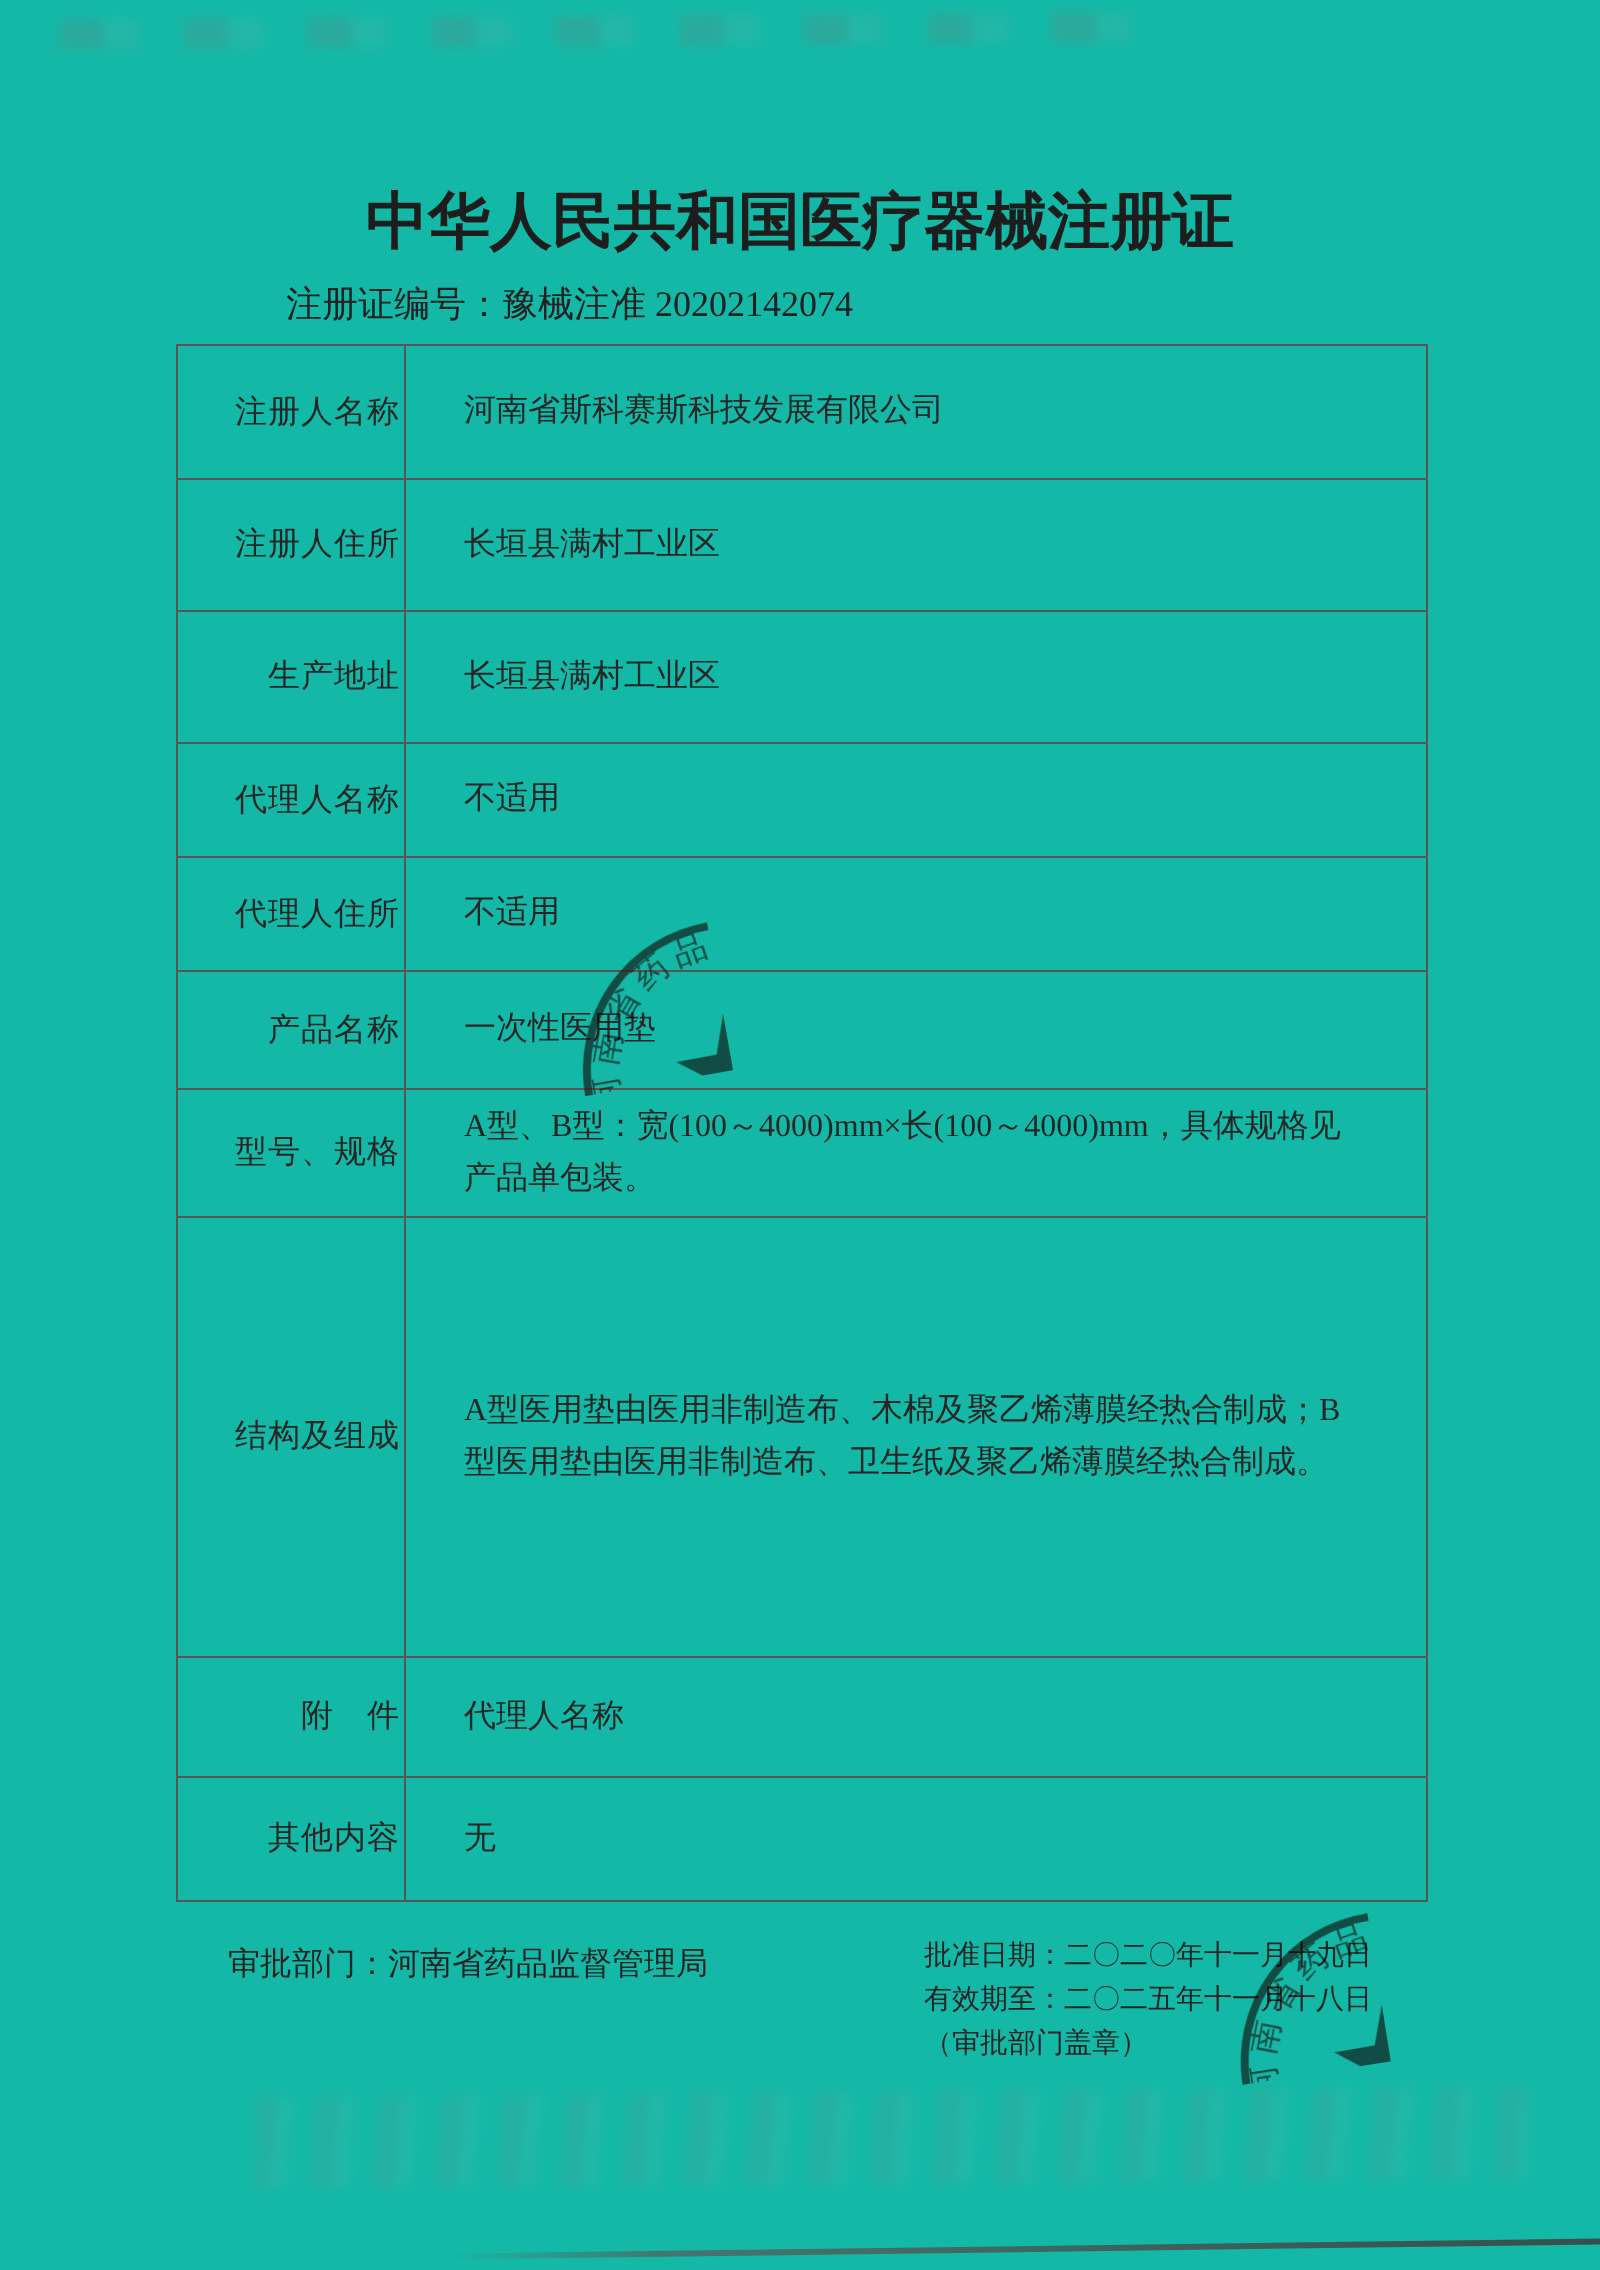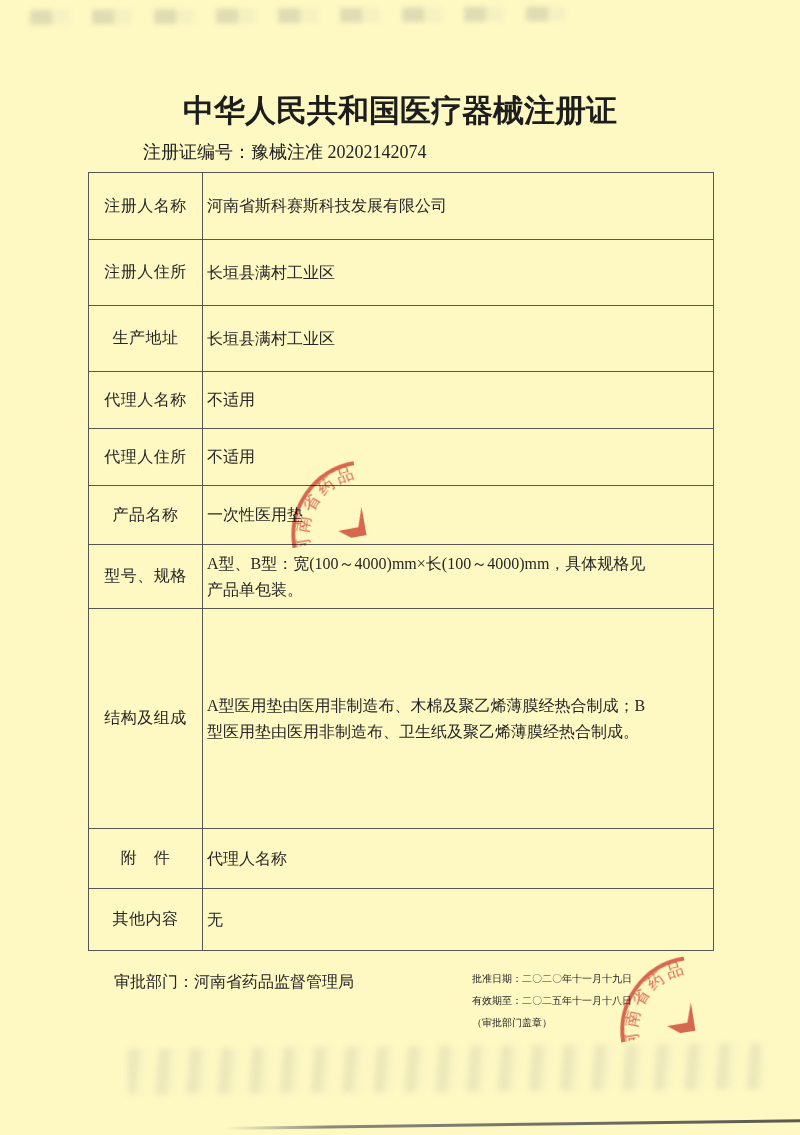--- a/index.html
+++ b/index.html
@@ -1,18 +1,18 @@
 <!DOCTYPE html>
 <html><head>
 <meta charset="utf-8">
 <style>
   html,body{margin:0;padding:0;background:#ffffff;}
   .page{
     position:relative;width:800px;height:1135px;overflow:hidden;
-    background:#fef9c3;color:#2a2a2a;
+    background:#14b8a6;color:#2a2a2a;
     font-family:"Liberation Serif","DejaVu Serif",serif;
   }
   
   .artifact-top{
     position:absolute;left:30px;top:8px;width:545px;height:15px;
     background:repeating-linear-gradient(88deg, rgba(120,120,120,.55) 0 22px, rgba(170,170,170,.25) 22px 40px, transparent 40px 62px);
     filter:blur(2.5px);opacity:.4;transform:rotate(-.4deg);
   }
   .artifact-ghost{
     position:absolute;left:128px;top:1046px;width:636px;height:46px;
@@ -32,39 +32,39 @@
     position:absolute;left:143px;top:140px;font-size:18px;color:#222;
   }
   table.cert{
     position:absolute;left:88px;top:172px;width:626px;
     border-collapse:collapse;table-layout:fixed;
   }
   table.cert td{
     border:1.2px solid #565656;vertical-align:middle;
     font-size:16px;color:#262626;
   }
-  td.lbl{width:109px;text-align:center;letter-spacing:.5px;padding:0 2px;}
-  td.val{padding:4px 10px 4px 4px;line-height:26px;white-space:pre-wrap;}
+  td.lbl{width:109px;text-align:right;letter-spacing:.5px;padding:0 2px;}
+  td.val{padding:4px 10px 4px 29px;line-height:26px;white-space:pre-wrap;}
   tr.r0 td{height:58px}
   tr.r1 td{height:57px}
   tr.r2 td{height:57px}
   tr.r3 td{height:48px}
   tr.r4 td{height:48px}
   tr.r5 td{height:50px}
   tr.r6 td{height:55px}
   tr.r7 td{height:211px}
   tr.r8 td{height:50px}
   tr.r9 td{height:51px}
   tr.r10 td{height:53px}
   tr.r11 td{height:53px}
   .footer-dept{
     position:absolute;left:114px;top:972px;font-size:16px;color:#242424;
   }
   .footer-right{
-    position:absolute;left:472px;top:968px;font-size:10px;line-height:22px;color:#242424;
+    position:absolute;left:462px;top:968px;font-size:14px;line-height:22px;color:#242424;
   }
   .footer-right .sealnote{}
   .stamp{
     position:absolute;width:158px;height:158px;
     mix-blend-mode:multiply;opacity:.82;filter:blur(.3px);
   }
   .stamp1{left:196px;top:392px;transform:rotate(-10deg);}
   .stamp2{left:526px;top:886px;transform:rotate(-9deg);}
 </style>
 </head>

